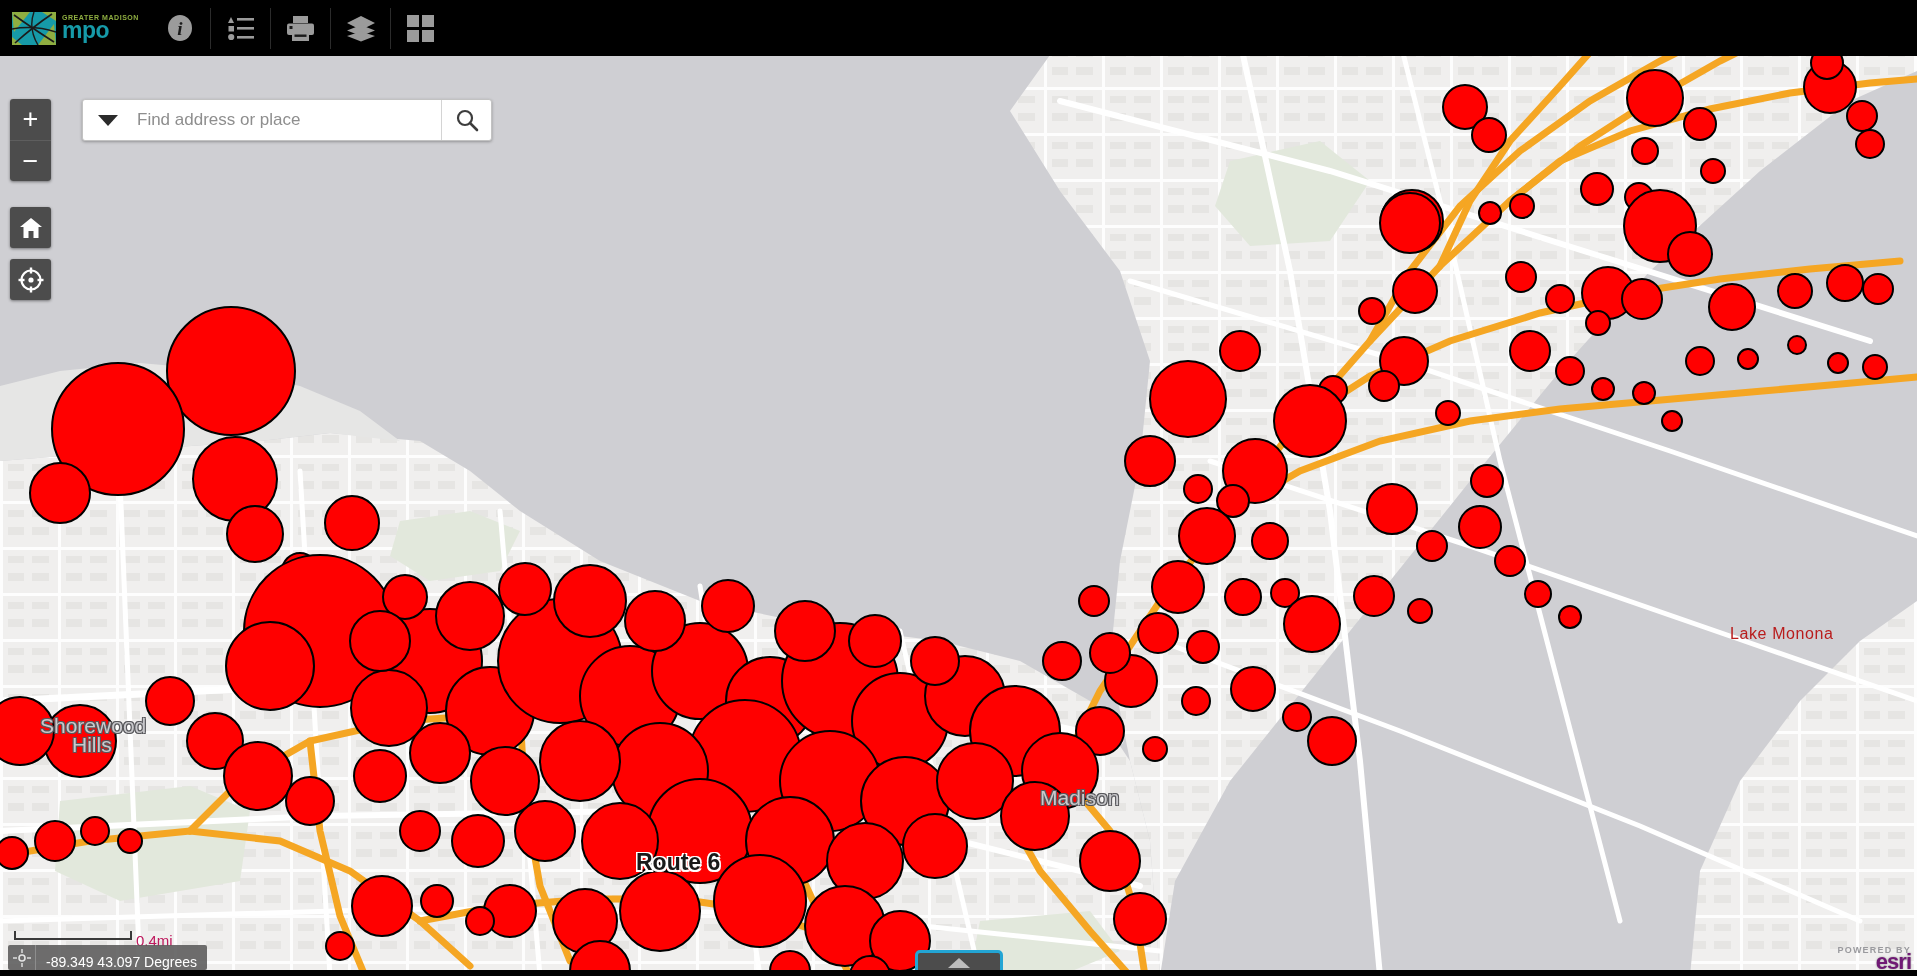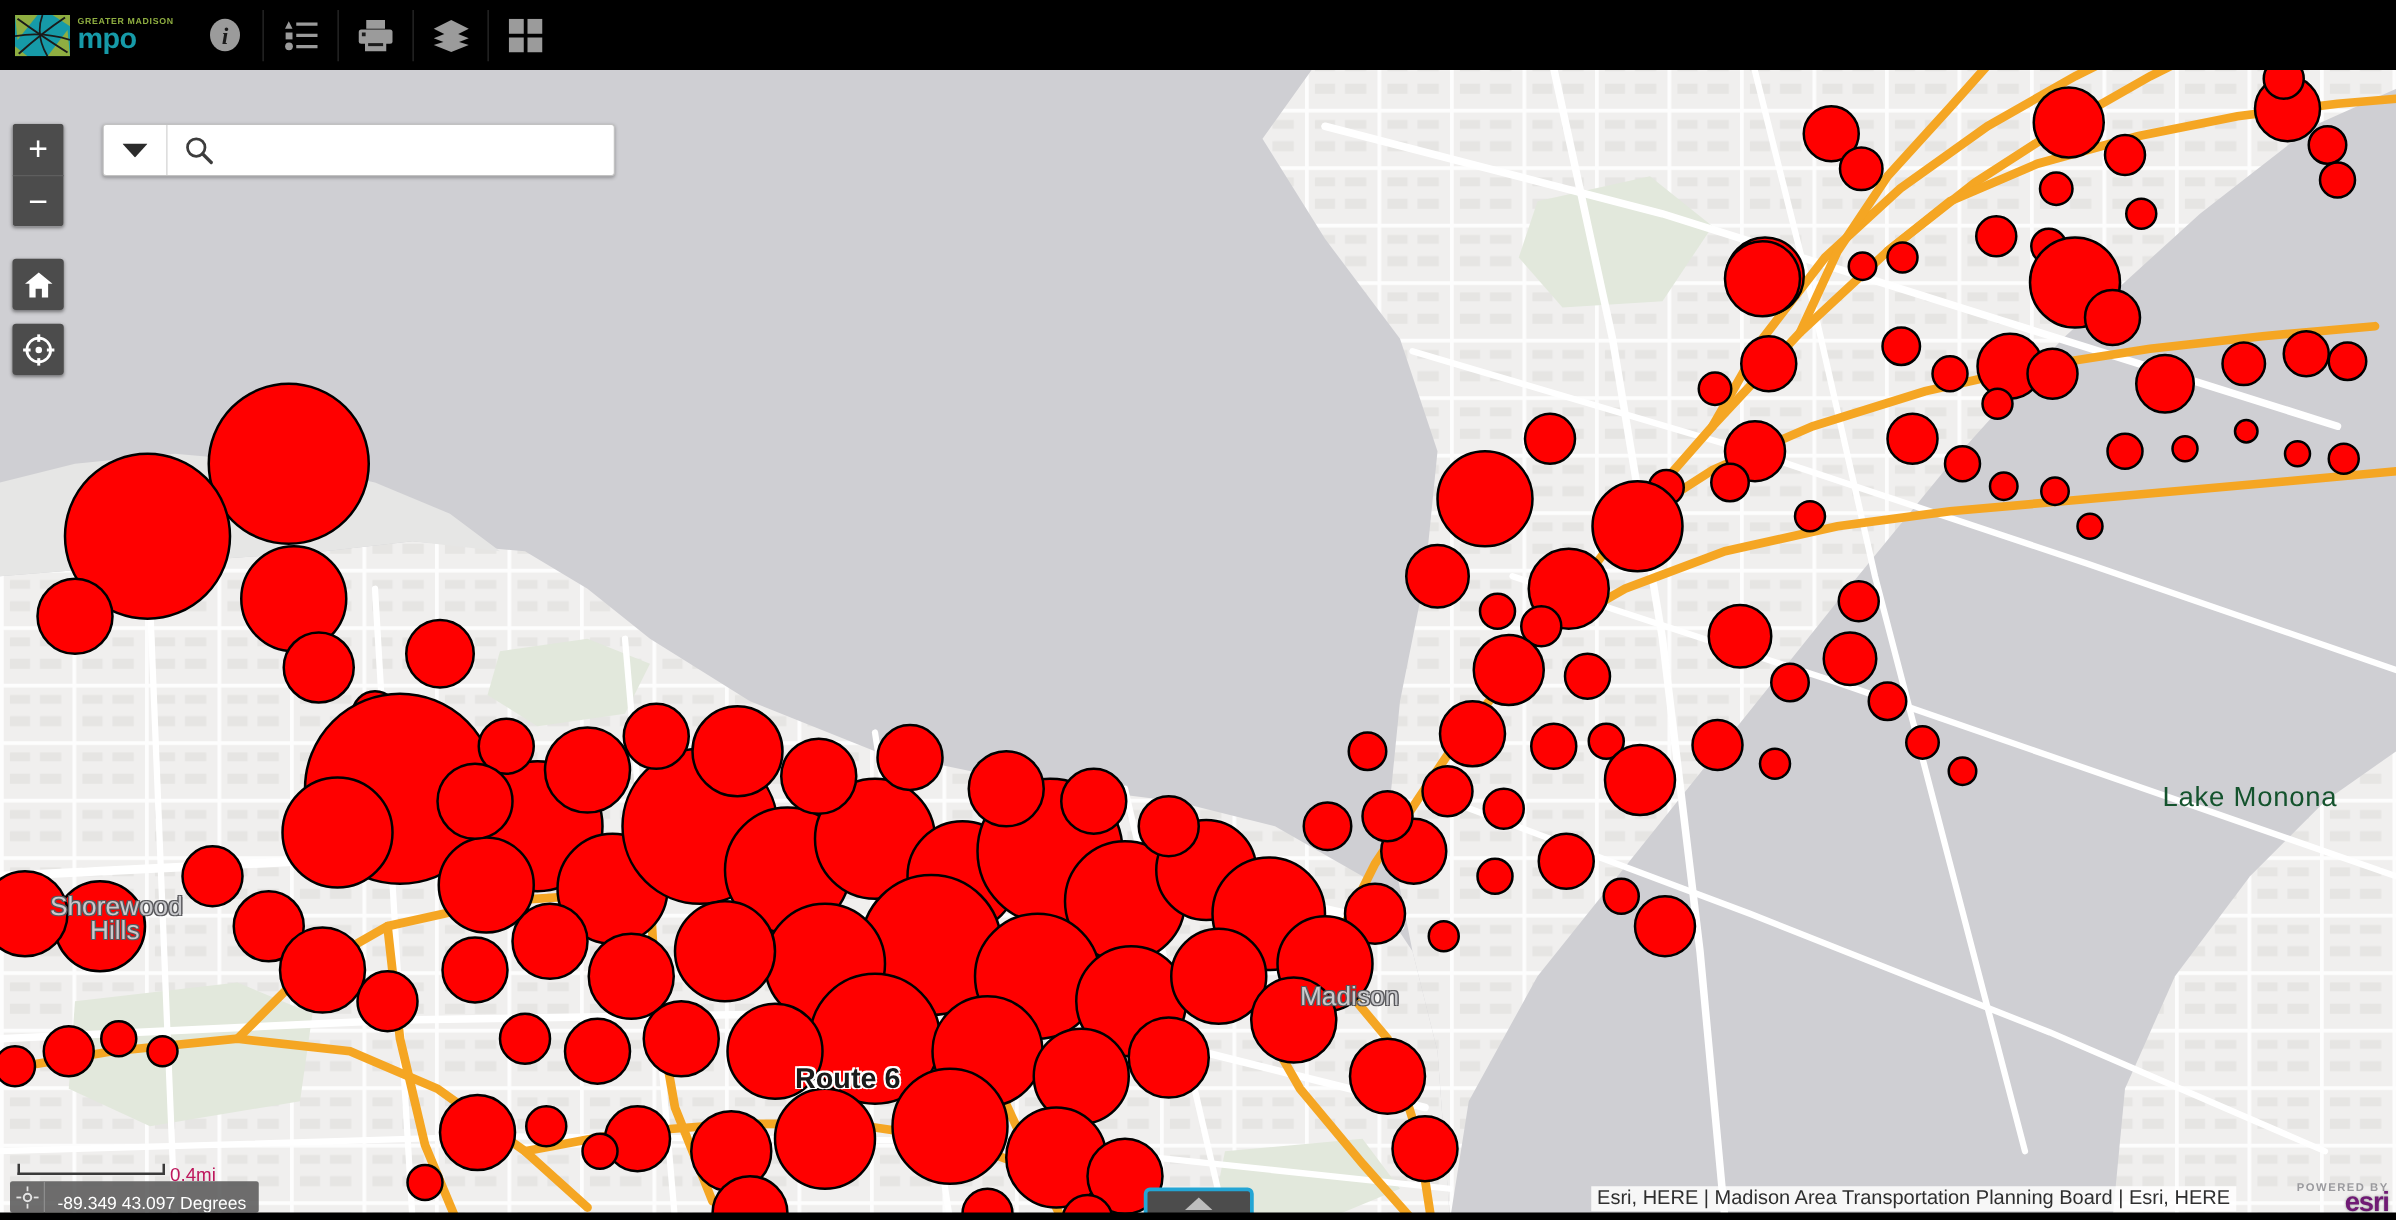--- a/index.html
+++ b/index.html
@@ -61,21 +61,21 @@
   .map-label {
     position: absolute;
     font-family: "Liberation Sans", sans-serif;
     pointer-events: none; white-space: nowrap;
   }
   .label-city {
     font-size: 21px; color: #c9c9cc;
     text-shadow: -1px -1px 0 #58585c, 1px -1px 0 #58585c,
                  -1px 1px 0 #58585c, 1px 1px 0 #58585c;
   }
-  .label-water { font-size: 22px; color: #14532d; letter-spacing: .6px; }
+  .label-water { font-size: 16px; color: #b91c1c; letter-spacing: .6px; }
   .label-route {
     font-size: 23px; font-weight: bold; color: #1a1a1a;
     text-shadow: -1.5px -1.5px 0 #fff, 1.5px -1.5px 0 #fff,
                  -1.5px 1.5px 0 #fff, 1.5px 1.5px 0 #fff;
   }
 
   
   #zoom-group {
     position: absolute; left: 10px; top: 58px;
     width: 41px; border-radius: 3px; overflow: hidden;
@@ -502,20 +502,21 @@
         <rect x="19.5" y="11.8" width="6" height="2.4" fill="#ffffff"></rect>
       </svg>
     </div>
 
     <div id="search">
       <div id="search-arrow">
         <svg width="20" height="12" viewBox="0 0 20 12">
           <polygon points="0,1 20,1 10,12" fill="#2b2b2b"></polygon>
         </svg>
       </div>
+      <input id="search-input" type="text" placeholder="Find address or place" style="">
       <div id="search-btn">
         <svg width="24" height="24" viewBox="0 0 24 24">
           <circle cx="10" cy="10" r="7" fill="none" stroke="#3d3d3d" stroke-width="2.2"></circle>
           <line x1="15" y1="15" x2="22" y2="22" stroke="#3d3d3d" stroke-width="2.6" stroke-linecap="round"></line>
         </svg>
       </div>
     </div>
 
     <div id="scalebar">
       <div id="scalebar-line"></div>
@@ -534,21 +535,20 @@
       </div>
       <span id="coords-text">-89.349 43.097 Degrees</span>
     </div>
 
     <div id="attr-toggle">
       <svg width="22" height="12" viewBox="0 0 22 12">
         <polygon points="11,1 22,11 0,11" fill="#bdbdbd"></polygon>
       </svg>
     </div>
 
-    <div id="attribution">Esri, HERE | Madison Area Transportation Planning Board | Esri, HERE</div>
 
     <div id="esri-logo">
       <span id="powered-by">POWERED BY</span>
       <span id="esri-word">esri</span>
     </div>
   </div>
 
   <div id="bottom-strip"></div>
 </div>
 

